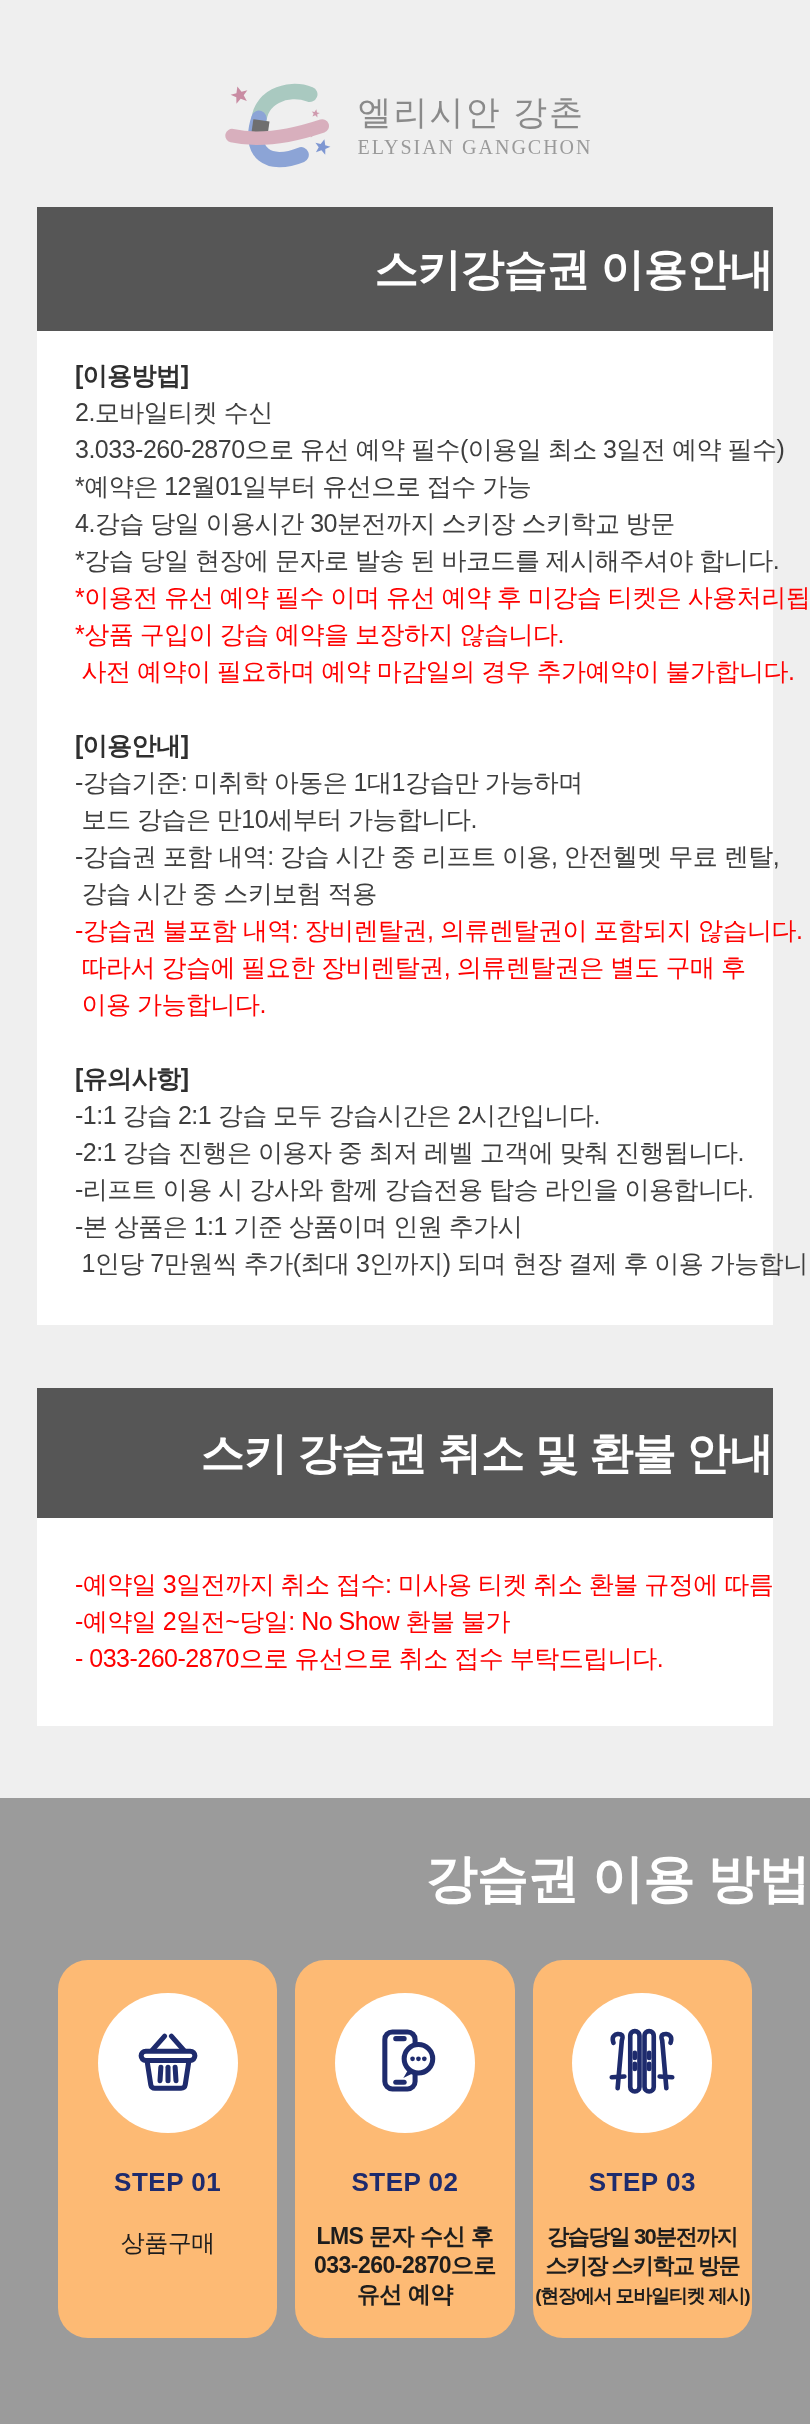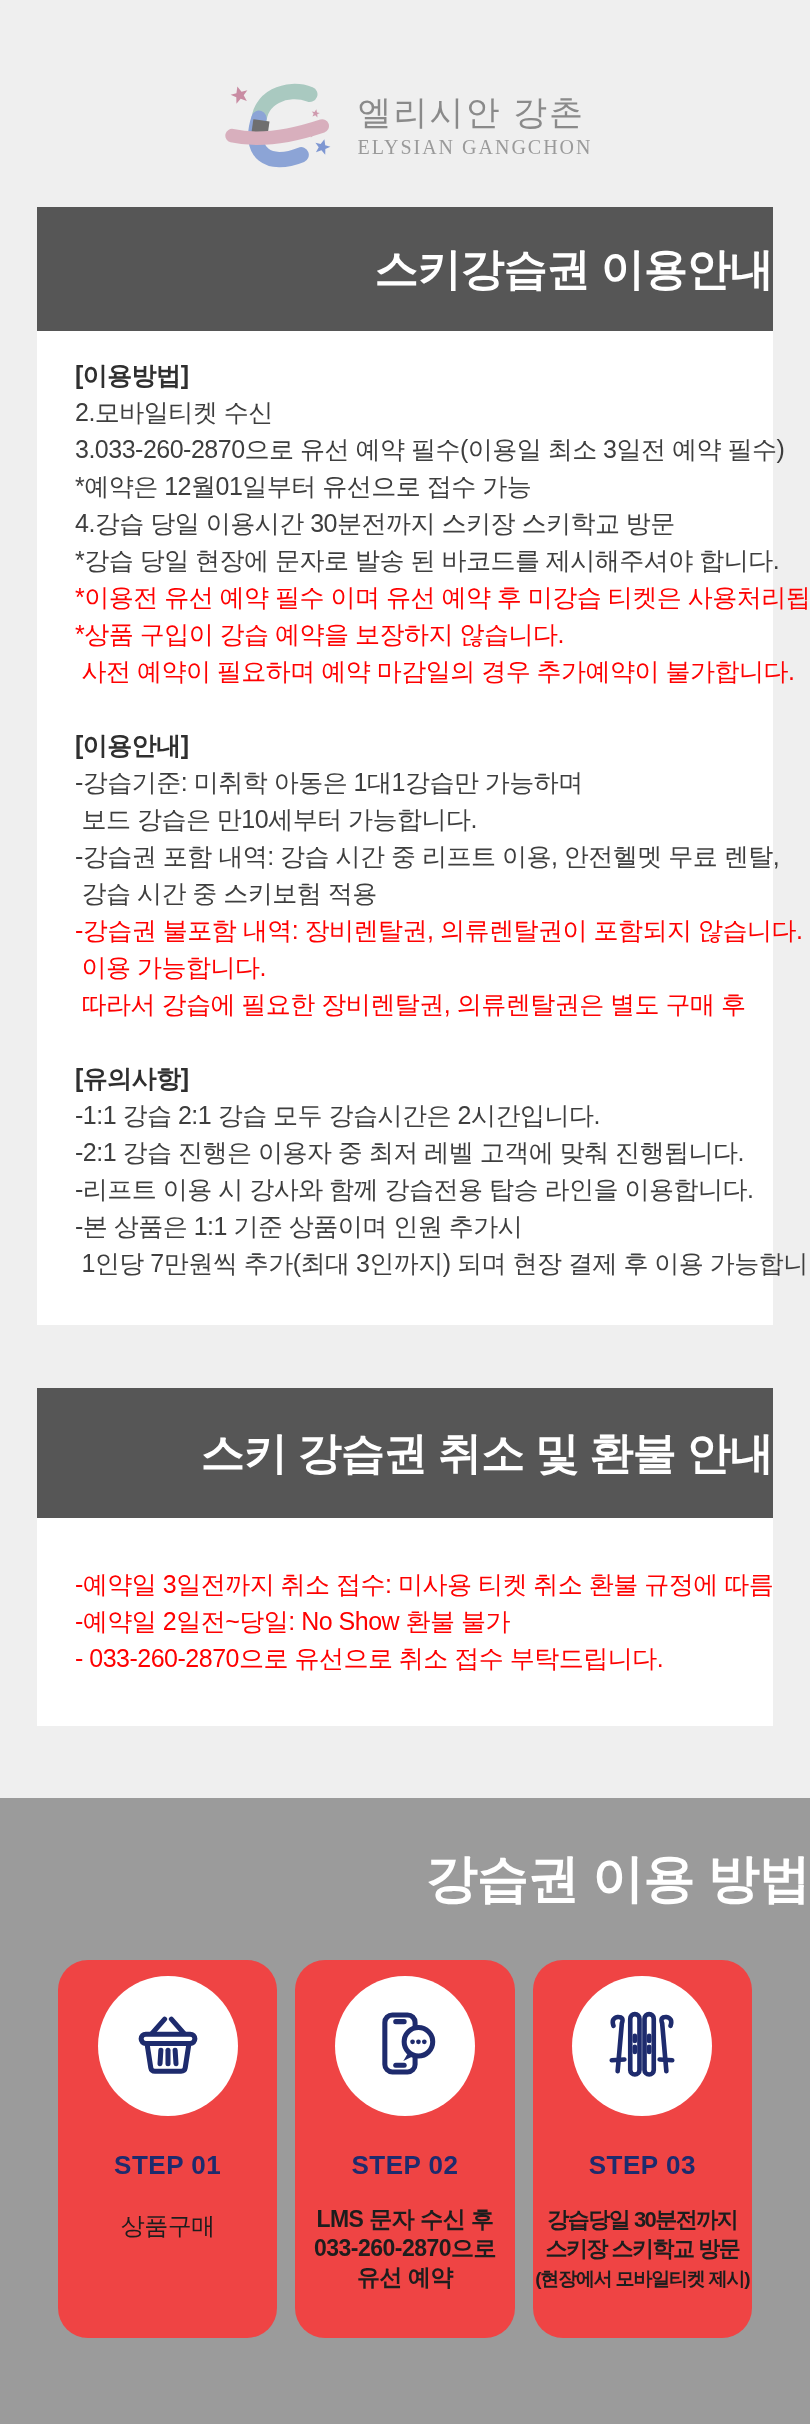--- a/index.html
+++ b/index.html
@@ -48,23 +48,23 @@
     background:#9b9b9b;padding-top:52px;
   }
   .steps-title{
     text-align:right;color:#ffffff;font-size:52px;font-weight:800;
     letter-spacing:-1px;line-height:56px;
   }
   .steps-row{
     display:flex;gap:18px;padding:0 58px;margin-top:54px;
   }
   .step-card{
-    flex:1 1 0;height:378px;background:#ef4444;border-radius:30px;
+    flex:1 1 0;height:378px;background:#fdba74;border-radius:30px;
     display:flex;flex-direction:column;align-items:center;
-    box-sizing:border-box;padding-top:16px;
+    box-sizing:border-box;padding-top:33px;
   }
   .step-circle{
     width:140px;height:140px;border-radius:50%;background:#ffffff;
     display:flex;align-items:center;justify-content:center;flex:0 0 auto;
   }
   .step-circle svg{width:84px;height:84px;}
   .step-label{
     margin-top:34px;font-size:26px;font-weight:800;color:#1e2b6d;letter-spacing:0.5px;
   }
   .step-text{
@@ -119,22 +119,22 @@
       <div class="notice-line red">*이용전 유선 예약 필수 이며 유선 예약 후 미강습 티켓은 사용처리됩니다.</div>
       <div class="notice-line red">*상품 구입이 강습 예약을 보장하지 않습니다.</div>
       <div class="notice-line red"> 사전 예약이 필요하며 예약 마감일의 경우 추가예약이 불가합니다.</div>
       <div class="notice-line blank"></div>
       <div class="notice-line bold">[이용안내]</div>
       <div class="notice-line">-강습기준: 미취학 아동은 1대1강습만 가능하며</div>
       <div class="notice-line"> 보드 강습은 만10세부터 가능합니다.</div>
       <div class="notice-line">-강습권 포함 내역: 강습 시간 중 리프트 이용, 안전헬멧 무료 렌탈,</div>
       <div class="notice-line"> 강습 시간 중 스키보험 적용</div>
       <div class="notice-line red">-강습권 불포함 내역: 장비렌탈권, 의류렌탈권이 포함되지 않습니다.</div>
+      <div class="notice-line red"> 따라서 강습에 필요한 장비렌탈권, 의류렌탈권은 별도 구매 후</div>
       <div class="notice-line red"> 이용 가능합니다.</div>
-      <div class="notice-line red"> 따라서 강습에 필요한 장비렌탈권, 의류렌탈권은 별도 구매 후</div>
       <div class="notice-line blank"></div>
       <div class="notice-line bold">[유의사항]</div>
       <div class="notice-line">-1:1 강습 2:1 강습 모두 강습시간은 2시간입니다.</div>
       <div class="notice-line">-2:1 강습 진행은 이용자 중 최저 레벨 고객에 맞춰 진행됩니다.</div>
       <div class="notice-line">-리프트 이용 시 강사와 함께 강습전용 탑승 라인을 이용합니다.</div>
       <div class="notice-line">-본 상품은 1:1 기준 상품이며 인원 추가시</div>
       <div class="notice-line"> 1인당 7만원씩 추가(최대 3인까지) 되며 현장 결제 후 이용 가능합니다.</div>
     </div>
 
   <div class="bar bar-2">

